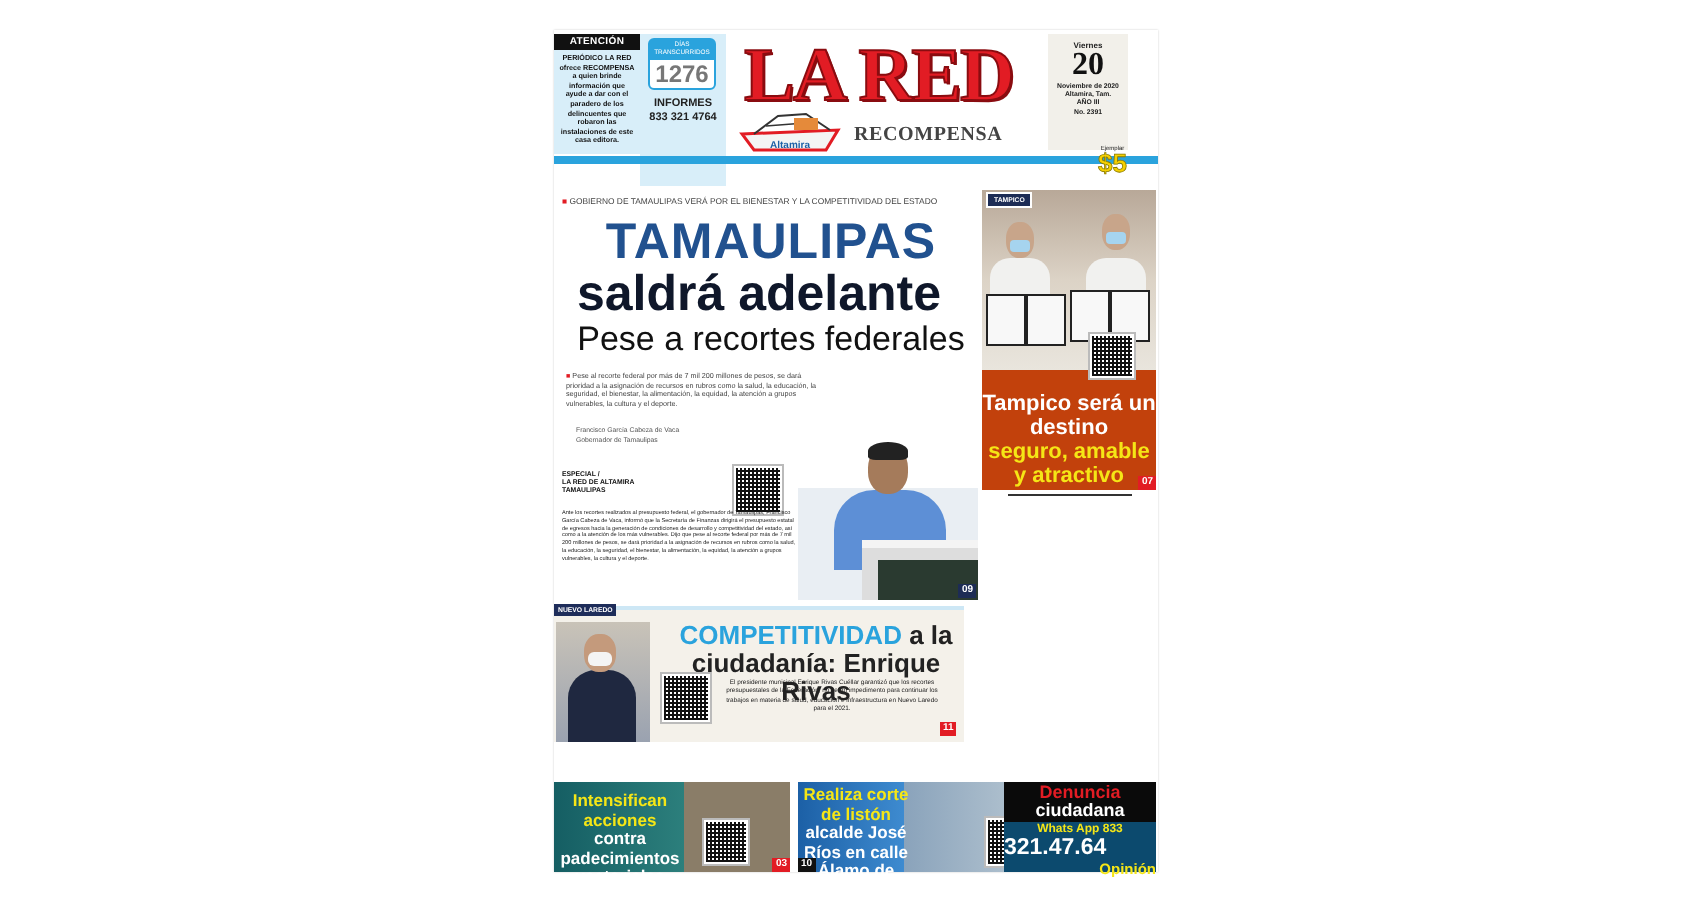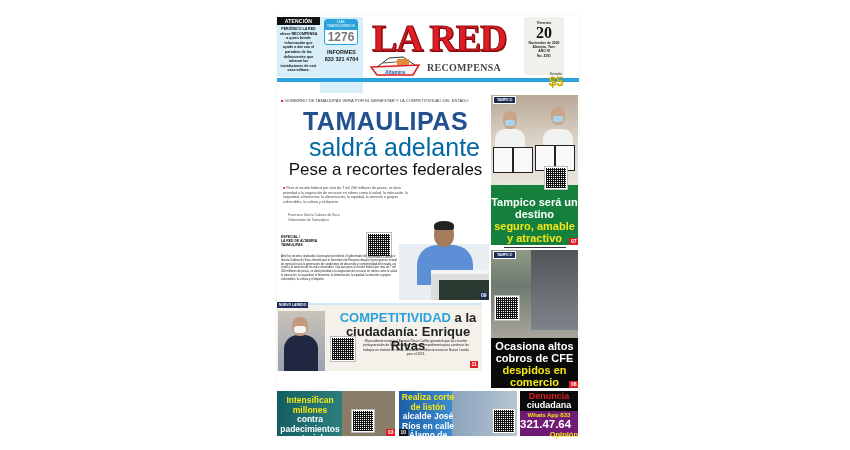--- a/index.html
+++ b/index.html
@@ -21,21 +21,21 @@
 .date-day{font-size:4px;font-weight:bold;color:#222;margin-top:3px}
 .date-num{font-family:"Liberation Serif",serif;font-size:16px;font-weight:bold;color:#111;line-height:16px}
 .date-info{font-size:3.4px;font-weight:bold;color:#222;line-height:4.2px}
 .bluebar{left:0;top:63px;width:302px;height:4px;background:#2aa3dd}
 .price{left:272px;top:57px;text-align:center}
 .price-lbl{font-size:3px;color:#222}
 .price-val{font-size:13px;font-weight:bold;color:#f5d000;-webkit-text-stroke:.4px #8a7a00;line-height:12px}
 .kicker{left:4px;top:83px;font-size:4.2px;color:#444}
 .kicker .dot{color:#e21c24}
 .h1{left:6px;top:93px;width:205px;text-align:center;font-weight:bold;color:#21518f;font-size:25px;letter-spacing:.5px;line-height:26px}
-.h2{left:15px;top:119px;width:205px;text-align:center;font-weight:normal;color:#0369a1;font-size:25px;line-height:26px}
+.h2{left:0;top:119px;width:205px;text-align:center;font-weight:bold;color:#0f172a;font-size:25px;line-height:26px}
 .h3{left:6px;top:146px;width:205px;text-align:center;font-weight:normal;color:#111;font-size:17px;line-height:18px}
 .lead{left:6px;top:171px;width:130px;font-size:3.6px;color:#444;line-height:4.6px}
 .lead-sign{left:11px;top:198px;font-size:3.4px;color:#555;line-height:4.5px}
 .especial{left:4px;top:220px;font-size:3.4px;font-weight:bold;color:#111;line-height:4px}
 .body-txt{left:4px;top:240px;width:208px;font-size:2.8px;color:#222;line-height:3.8px}
 .qr{background:
  repeating-linear-gradient(0deg,#111 0 1px,transparent 1px 2px),
  repeating-linear-gradient(90deg,#111 0 1px,#fff 1px 2px);border:1.5px solid #fff;outline:.5px solid #bbb}
 .photo-gov{left:122px;top:205px;width:90px;height:80px;background:linear-gradient(180deg,#fff 0,#fff 30%,#e9eef3 30%);overflow:hidden}
 .gov-head{position:absolute;left:35px;top:3px;width:20px;height:24px;background:#a57b5b;border-radius:45%}
@@ -46,37 +46,37 @@
 .pgnum{color:#fff;font-weight:bold;font-size:5px;padding:0 1.5px;line-height:7px}
 .nl{left:0;top:288px;width:205px;height:68px;background:#f4f1ea;border-top:2px solid #cde7f5}
 .nl-tag{left:0;top:287px;background:#1e2d5a;color:#fff;font-size:3.4px;font-weight:bold;padding:1px 2px}
 .nl-photo{left:1px;top:296px;width:47px;height:60px;background:linear-gradient(180deg,#c9c3b8,#9aa2b0)}
 .nl-face{position:absolute;left:14px;top:6px;width:16px;height:19px;background:#c49a7c;border-radius:45%}
 .nl-mask{position:absolute;left:16px;top:15px;width:12px;height:7px;background:#f4f4f4;border-radius:3px}
 .nl-suit{position:absolute;left:6px;top:24px;width:34px;height:36px;background:#1f2840;border-radius:14px 14px 0 0}
 .nl-h1{left:56px;top:296px;width:150px;text-align:center;font-size:13px;font-weight:bold;line-height:14px;color:#222}
 .nl-h1 .blue{color:#2aa3dd}
 .nl-body{left:84px;top:324px;width:110px;font-size:3.2px;color:#222;line-height:4.3px;text-align:center}
-.side1{left:214px;top:80px;width:87px;height:150px;background:#15803d;overflow:hidden}
+.side1{left:214px;top:80px;width:87px;height:150px;background:#c2410c;overflow:hidden}
 .side-tag{position:absolute;left:2px;top:1px;background:#1d2c55;color:#fff;font-size:3.4px;font-weight:bold;padding:1px 3px;border:.5px solid #fff}
 .side1-photo{position:absolute;left:0;top:0;width:87px;height:90px;background:linear-gradient(180deg,#b8a898,#dcd3c6 50%,#e9e5dd)}
 .p1face{position:absolute;width:14px;height:18px;background:#c8a58a;border-radius:45%}
 .p1mask{position:absolute;width:10px;height:6px;background:#a6d4ef;border-radius:2px}
 .p1shirt{position:absolute;width:30px;height:40px;background:#f1f1ef;border-radius:10px 10px 0 0}
 .doc{position:absolute;width:20px;height:26px;background:#f8f8f8;border:1px solid #222}
 .side-h{position:absolute;left:0;width:87px;text-align:center;color:#fff;font-weight:bold;font-size:11px;line-height:12px}
 .side-h .yel{color:#f5e616}
 .sep{left:227px;top:232px;width:62px;height:1px;background:#333}
 .side2{left:214px;top:235px;width:87px;height:138px;background:#0a0a0a;overflow:hidden}
 .side2-photo{position:absolute;left:0;top:0;width:87px;height:88px;background:linear-gradient(180deg,#8f9a86,#6e7a6f 40%,#a9a59d)}
 .bldg{position:absolute;left:40px;top:0;width:47px;height:80px;background:linear-gradient(180deg,#51565a,#7d8388);}
 .bot{top:376px;height:45px}
 .b1{left:0;width:118px;background:linear-gradient(90deg,#155e63,#2c7f7c 55%,#8a7d68 55%)}
 .b2{left:122px;width:118px;background:linear-gradient(90deg,#1c60a6,#3e8bd0 45%,#8aa3bb 45%,#b6c6d2)}
-.b3{left:243px;width:58px;background:#701a75}
+.b3{left:225px;width:76px;background:#0c4a6e}
 .b-h{position:absolute;font-weight:bold;font-size:8.5px;line-height:9.5px;color:#fff;text-align:center}
 .b-h .yel{color:#f5e616}
 .den-top{background:#0a0a0a;text-align:center;padding:1px 0;line-height:9px}
 .den-red{color:#e21c24;font-weight:bold;font-size:9px}
 .den-wht{color:#fff;font-weight:bold;font-size:9px}
 .den-wa{color:#f5e616;font-weight:bold;font-size:6px;text-align:center;margin-top:1px}
 .den-num{color:#fff;font-weight:bold;font-size:11.5px;text-align:left;line-height:12px}
 .den-op{color:#f5e616;font-weight:bold;font-size:7.5px;text-align:right}
 .redbadge{background:#e21c24}
 .navybadge{background:#1d2c55}
@@ -184,36 +184,24 @@
     <div class="abs qr" style="left:54px;top:72px;width:22px;height:22px"></div>
     <div class="side-h" style="top:101px">
       <span>Tampico será un destino</span><br>
       <span class="yel">seguro, amable y atractivo</span>
     </div>
     <div class="abs pgnum redbadge" style="right:0;bottom:0">07</div>
   </div>
 
   <div class="abs sep"></div>
 
-  <div class="abs side2">
-    <div class="side2-photo">
-      <div class="bldg"></div>
-    </div>
-    <div class="side-tag" style="background:#1d2c55">TAMPICO</div>
-    <div class="abs qr" style="left:4px;top:46px;width:24px;height:24px"></div>
-    <div class="side-h" style="top:90px">
-      <span>Ocasiona altos cobros de CFE</span><br>
-      <span class="yel">despidos en comercio</span>
-    </div>
-    <div class="abs pgnum redbadge" style="right:0;bottom:0">08</div>
-  </div>
 
   <div class="abs bot b1">
     <div class="b-h" style="left:2px;top:5px;width:62px">
-      <span class="yel">Intensifican millones</span>
+      <span class="yel">Intensifican acciones</span>
       <span>contra padecimientos vectoriales</span>
     </div>
     <div class="abs qr" style="left:75px;top:19px;width:22px;height:22px"></div>
     <div class="abs pgnum redbadge" style="right:0;bottom:0">03</div>
   </div>
 
   <div class="abs bot b2">
     <div class="b-h" style="left:2px;top:2px;width:54px">
       <span class="yel">Realiza corte de listón</span>
       <span>alcalde José Ríos en calle Álamo de Paso Real</span>

